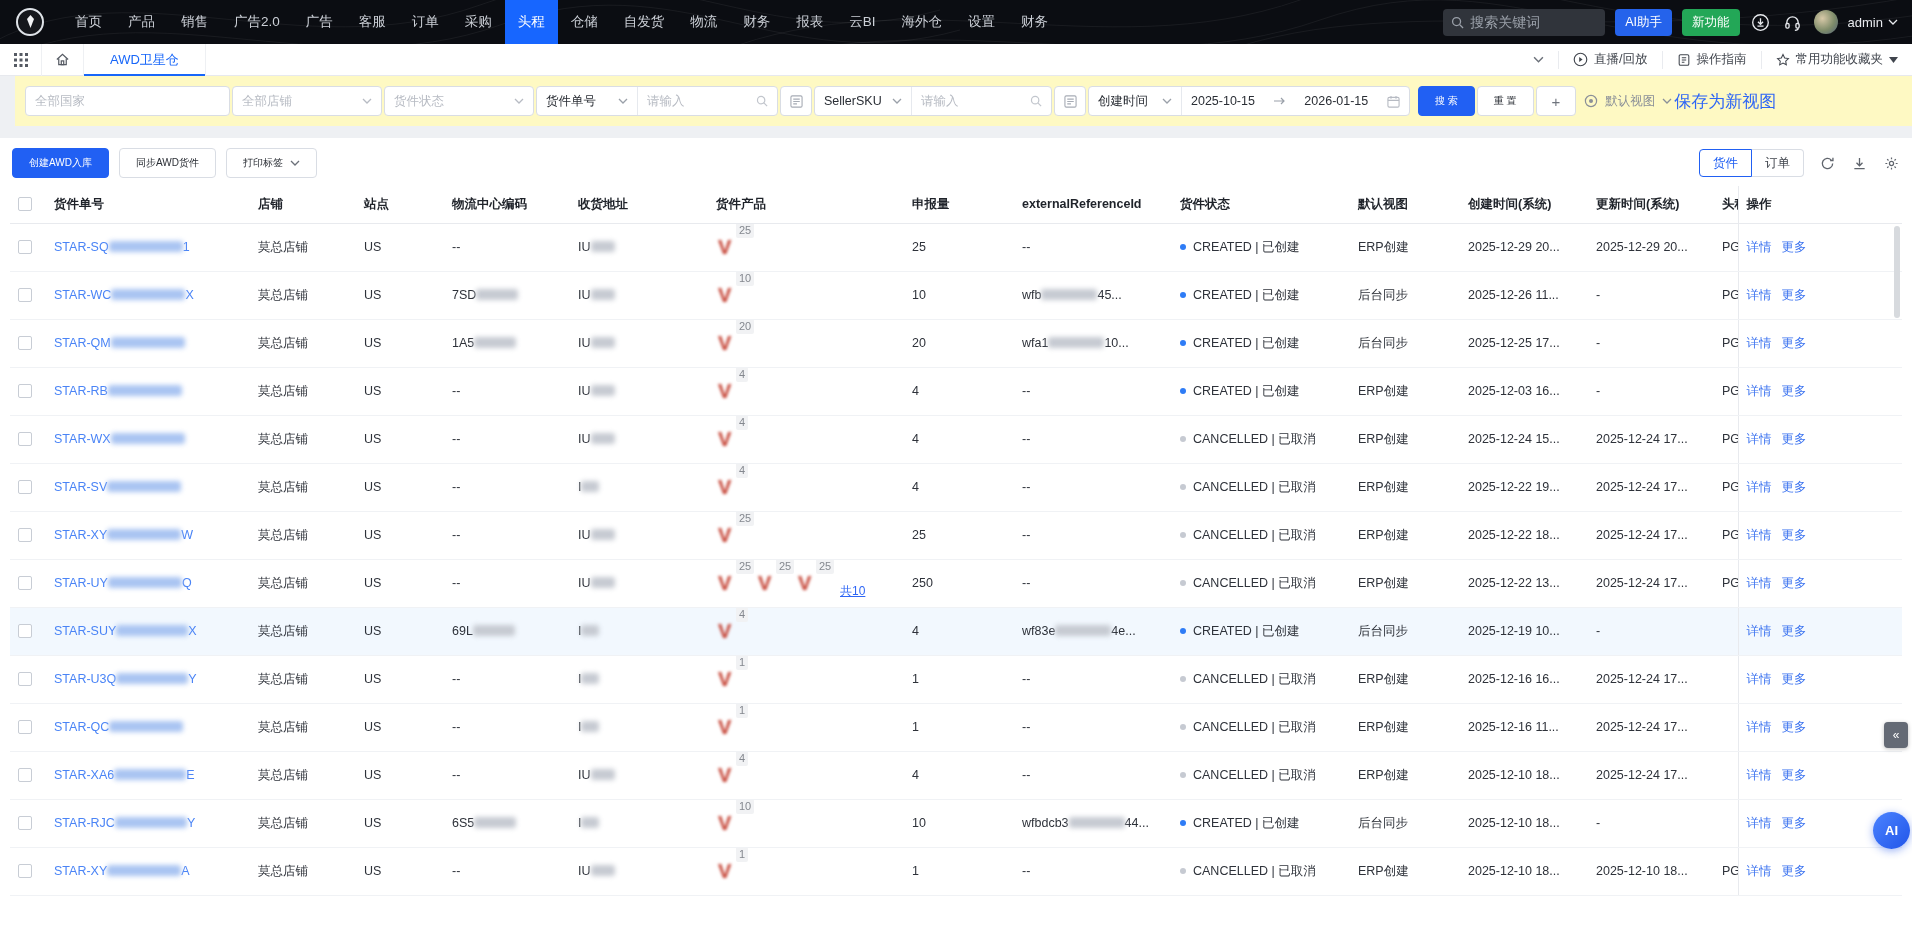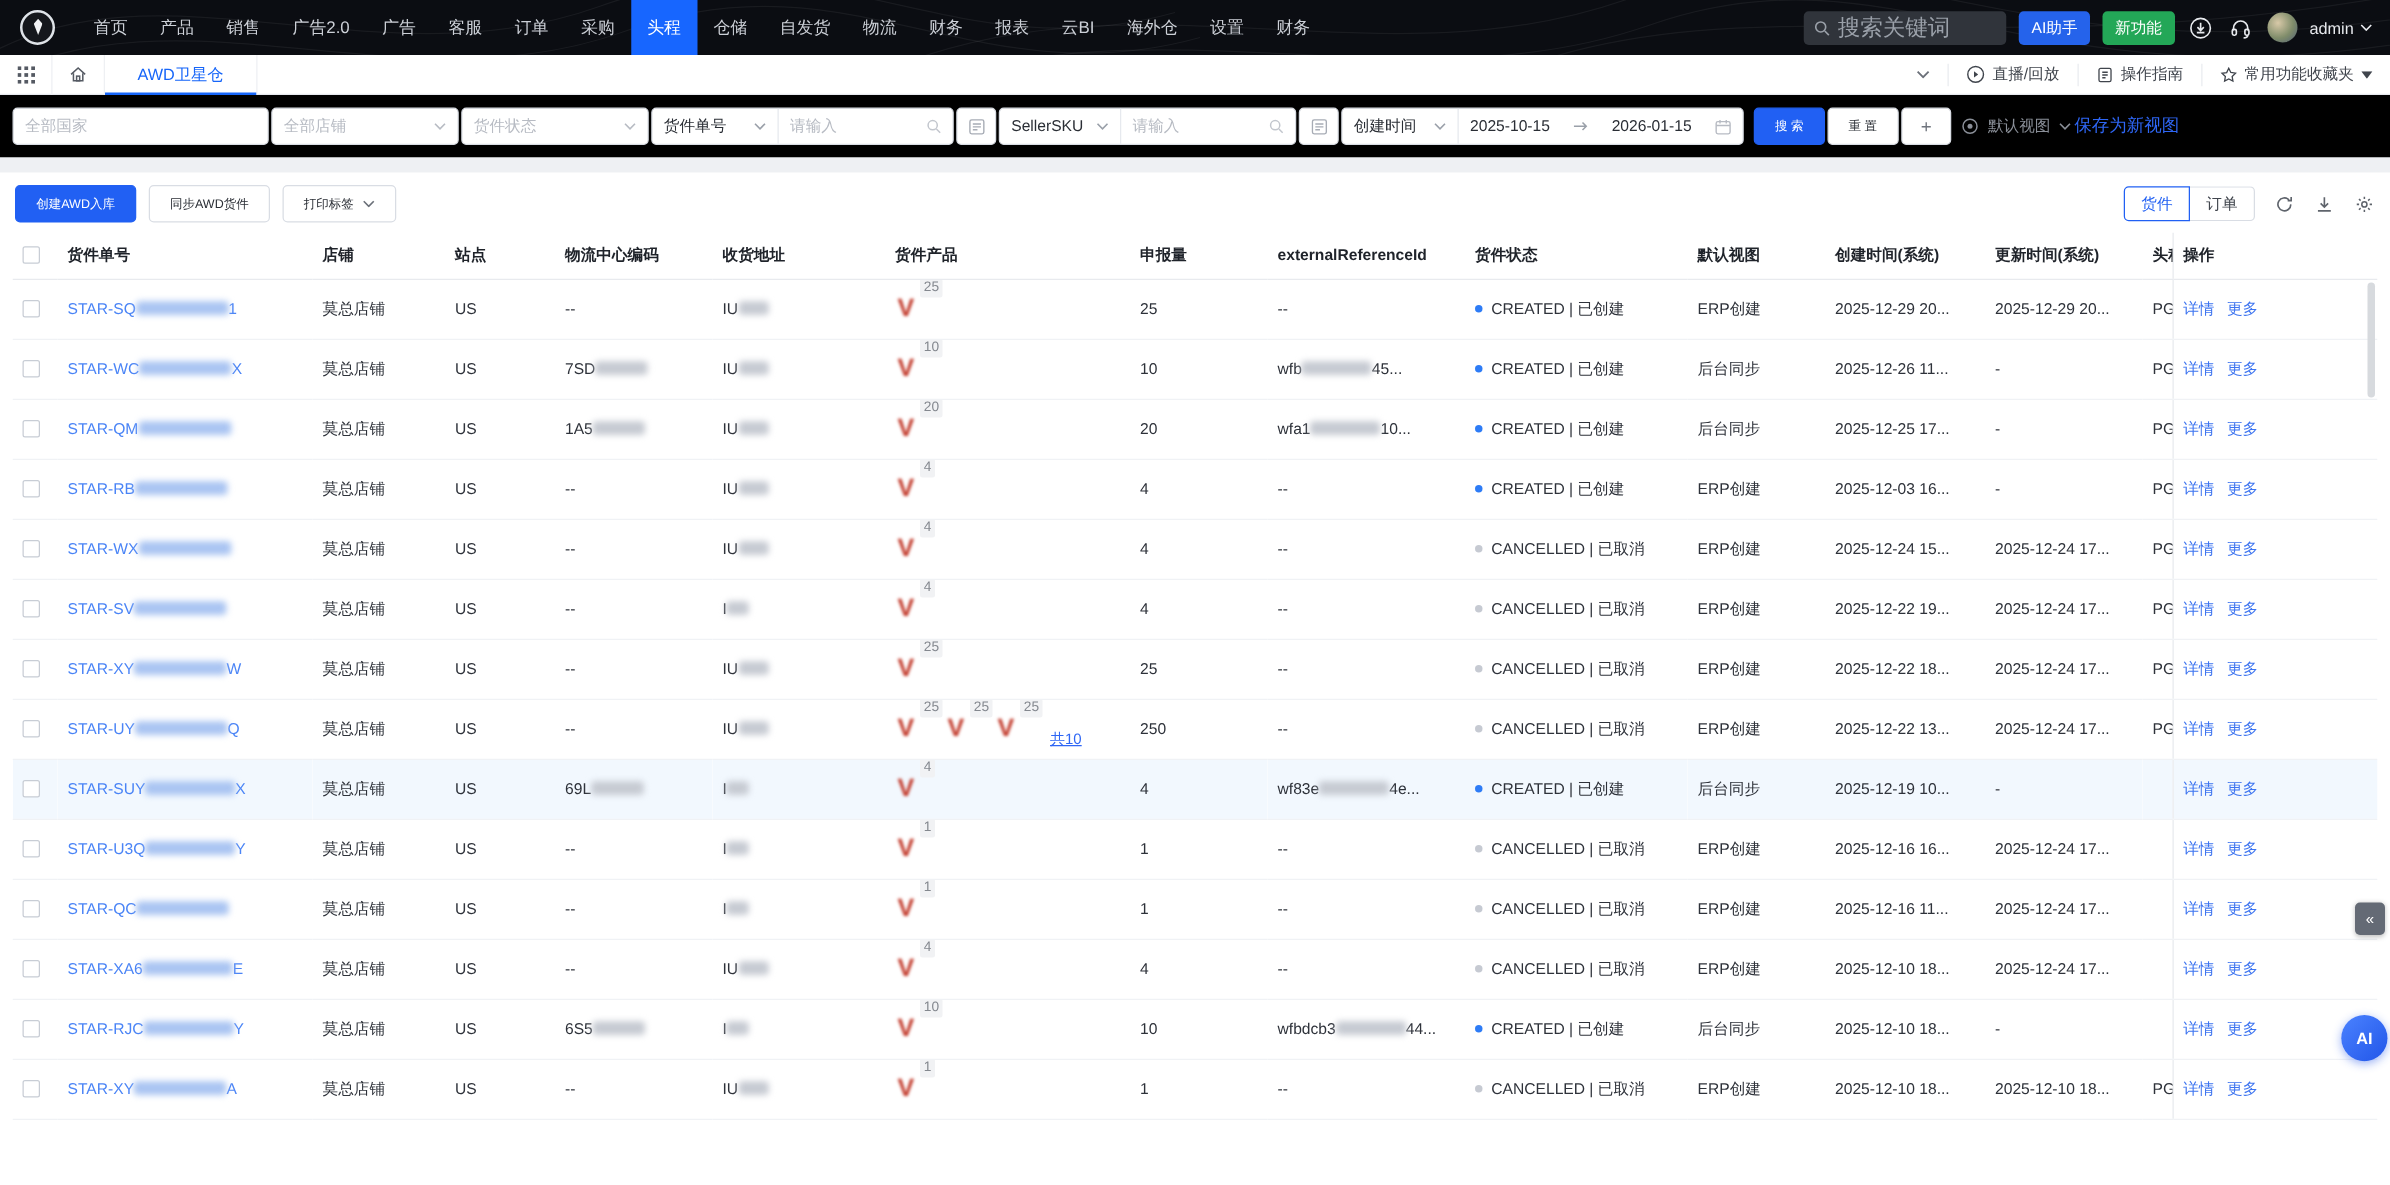--- a/index.html
+++ b/index.html
@@ -7,38 +7,38 @@
   
   .navbar{height:44px;background:#0b0d12;display:flex;align-items:center;padding:0 14px;position:relative;overflow:hidden;}
   .navbar .deco{position:absolute;inset:0;pointer-events:none;}
   .logo{width:28px;height:28px;border-radius:50%;border:2px solid #dfe3e8;background:#15171c;position:relative;flex:0 0 auto;margin:0 18px 0 2px;z-index:2;}
   .logo::after{content:"";position:absolute;left:9px;top:5px;width:7px;height:13px;background:#f2f3f5;clip-path:polygon(50% 0,100% 30%,50% 100%,0 30%);}
   .nav-menu{display:flex;height:44px;z-index:2;}
   .nav-item{color:#ccd0d7;font-size:13.5px;padding:0 13px;line-height:44px;cursor:pointer;white-space:nowrap;}
   .nav-item.active{background:#1766ff;color:#fff;}
   .nav-right{margin-left:auto;display:flex;align-items:center;gap:10px;z-index:2;}
   .nav-search{width:162px;height:27px;background:#30343b;border-radius:4px;display:flex;align-items:center;padding:0 8px;gap:6px;}
-  .nav-search input{background:transparent;border:none;outline:none;color:#dfe2e7;font-size:18px;width:100%;}
+  .nav-search input{background:transparent;border:none;outline:none;color:#dfe2e7;font-size:14px;width:100%;}
   .nav-search input::placeholder{color:#9aa0a9;}
   .nbtn{height:27px;padding:0 10px;border:none;border-radius:4px;color:#fff;font-size:12.5px;cursor:pointer;}
   .nbtn.ai{background:#2563eb;}
   .nbtn.new{background:#23a757;}
   .nico{width:22px;height:22px;display:flex;align-items:center;justify-content:center;color:#e8eaee;cursor:pointer;}
   .avatar{width:24px;height:24px;border-radius:50%;background:radial-gradient(circle at 35% 35%,#d8c9a8,#7f8c6a 55%,#4f5f77);filter:blur(.6px);cursor:pointer;}
   .nav-user{color:#e8eaee;font-size:13px;display:flex;align-items:center;gap:5px;cursor:pointer;}
   
   .tabbar{height:32px;background:#fff;border-bottom:1px solid #e7e9ee;display:flex;align-items:center;}
   .tb-ic{width:42px;height:32px;display:flex;align-items:center;justify-content:center;border-right:1px solid #eef0f3;color:#555a63;cursor:pointer;}
   .tab{height:32px;line-height:31px;padding:0 26px;color:#1766f9;font-size:13px;border-right:1px solid #eef0f3;position:relative;cursor:pointer;white-space:nowrap;}
   .tab::after{content:"";position:absolute;left:0;right:0;bottom:0;height:2px;background:#1766f9;}
   .tab-right{margin-left:auto;display:flex;align-items:center;height:32px;}
   .tr-item{display:flex;align-items:center;gap:6px;padding:0 14px;height:18px;border-left:1px solid #e9ebef;color:#40454d;font-size:12.5px;cursor:pointer;white-space:nowrap;}
   .tr-item:first-child{border-left:none;}
   
-  .filterbar{background:#000000;padding:10px;display:flex;align-items:center;gap:2px;white-space:nowrap;}
+  .filterbar{background:#fef9c3;padding:10px;display:flex;align-items:center;gap:2px;white-space:nowrap;margin-left:15px;}
   .fc{height:30px;border:1px solid #d9dde4;border-radius:4px;display:flex;align-items:center;font-size:12.5px;color:#2a2e35;background:#fff;}
   .fc .seg{display:flex;align-items:center;height:100%;padding:0 9px;gap:6px;}
   .fc .seg + .seg{border-left:1px solid #e6e9ee;}
   .fc input{border:none;outline:none;font-size:12.5px;color:#2a2e35;width:100%;background:transparent;}
   .fc input::placeholder{color:#b7bbc3;}
   .ph{color:#b7bbc3;}
   .sel-cv{display:flex;align-items:center;justify-content:space-between;width:100%;padding:0 9px;gap:6px;cursor:pointer;}
   .sqbtn{width:32px;height:30px;border:1px solid #d9dde4;border-radius:4px;display:flex;align-items:center;justify-content:center;color:#a7acb5;cursor:pointer;background:#fff;flex:0 0 auto;}
   .btn{height:30px;border-radius:4px;font-size:10px;cursor:pointer;border:1px solid #d9dde4;background:#fff;color:#2a2e35;padding:0 16px;white-space:nowrap;}
   .btn.primary{background:#2160f3;border-color:#2160f3;color:#fff;}
@@ -301,21 +301,21 @@
   <span class="view-area">
     <svg class="chev" width="14" height="14" viewBox="0 0 14 14">
         <circle cx="7" cy="7" r="5.6" fill="none" stroke="#8a8f98" stroke-width="1.2"></circle>
         <circle cx="7" cy="7" r="2" fill="#8a8f98"></circle>
       </svg>
     <span>默认视图</span>
     <svg class="chev" width="10" height="6" viewBox="0 0 10 6">
         <path d="M1 1l4 4 4-4" stroke="#8a8f98" stroke-width="1.3" fill="none"></path>
       </svg>
   </span>
-  <span class="link" style="font-size:14px">保存为新视图</span>
+  <span class="link" style="font-size:17px">保存为新视图</span>
 </div>
 
 <div class="gap12"></div>
 
 <div class="card">
   <div class="toolbar">
     <button class="btn primary">创建AWD入库</button>
     <button class="btn">同步AWD货件</button>
     <button class="btn" style="display:flex;align-items:center;gap:7px">
       <span>打印标签</span>

